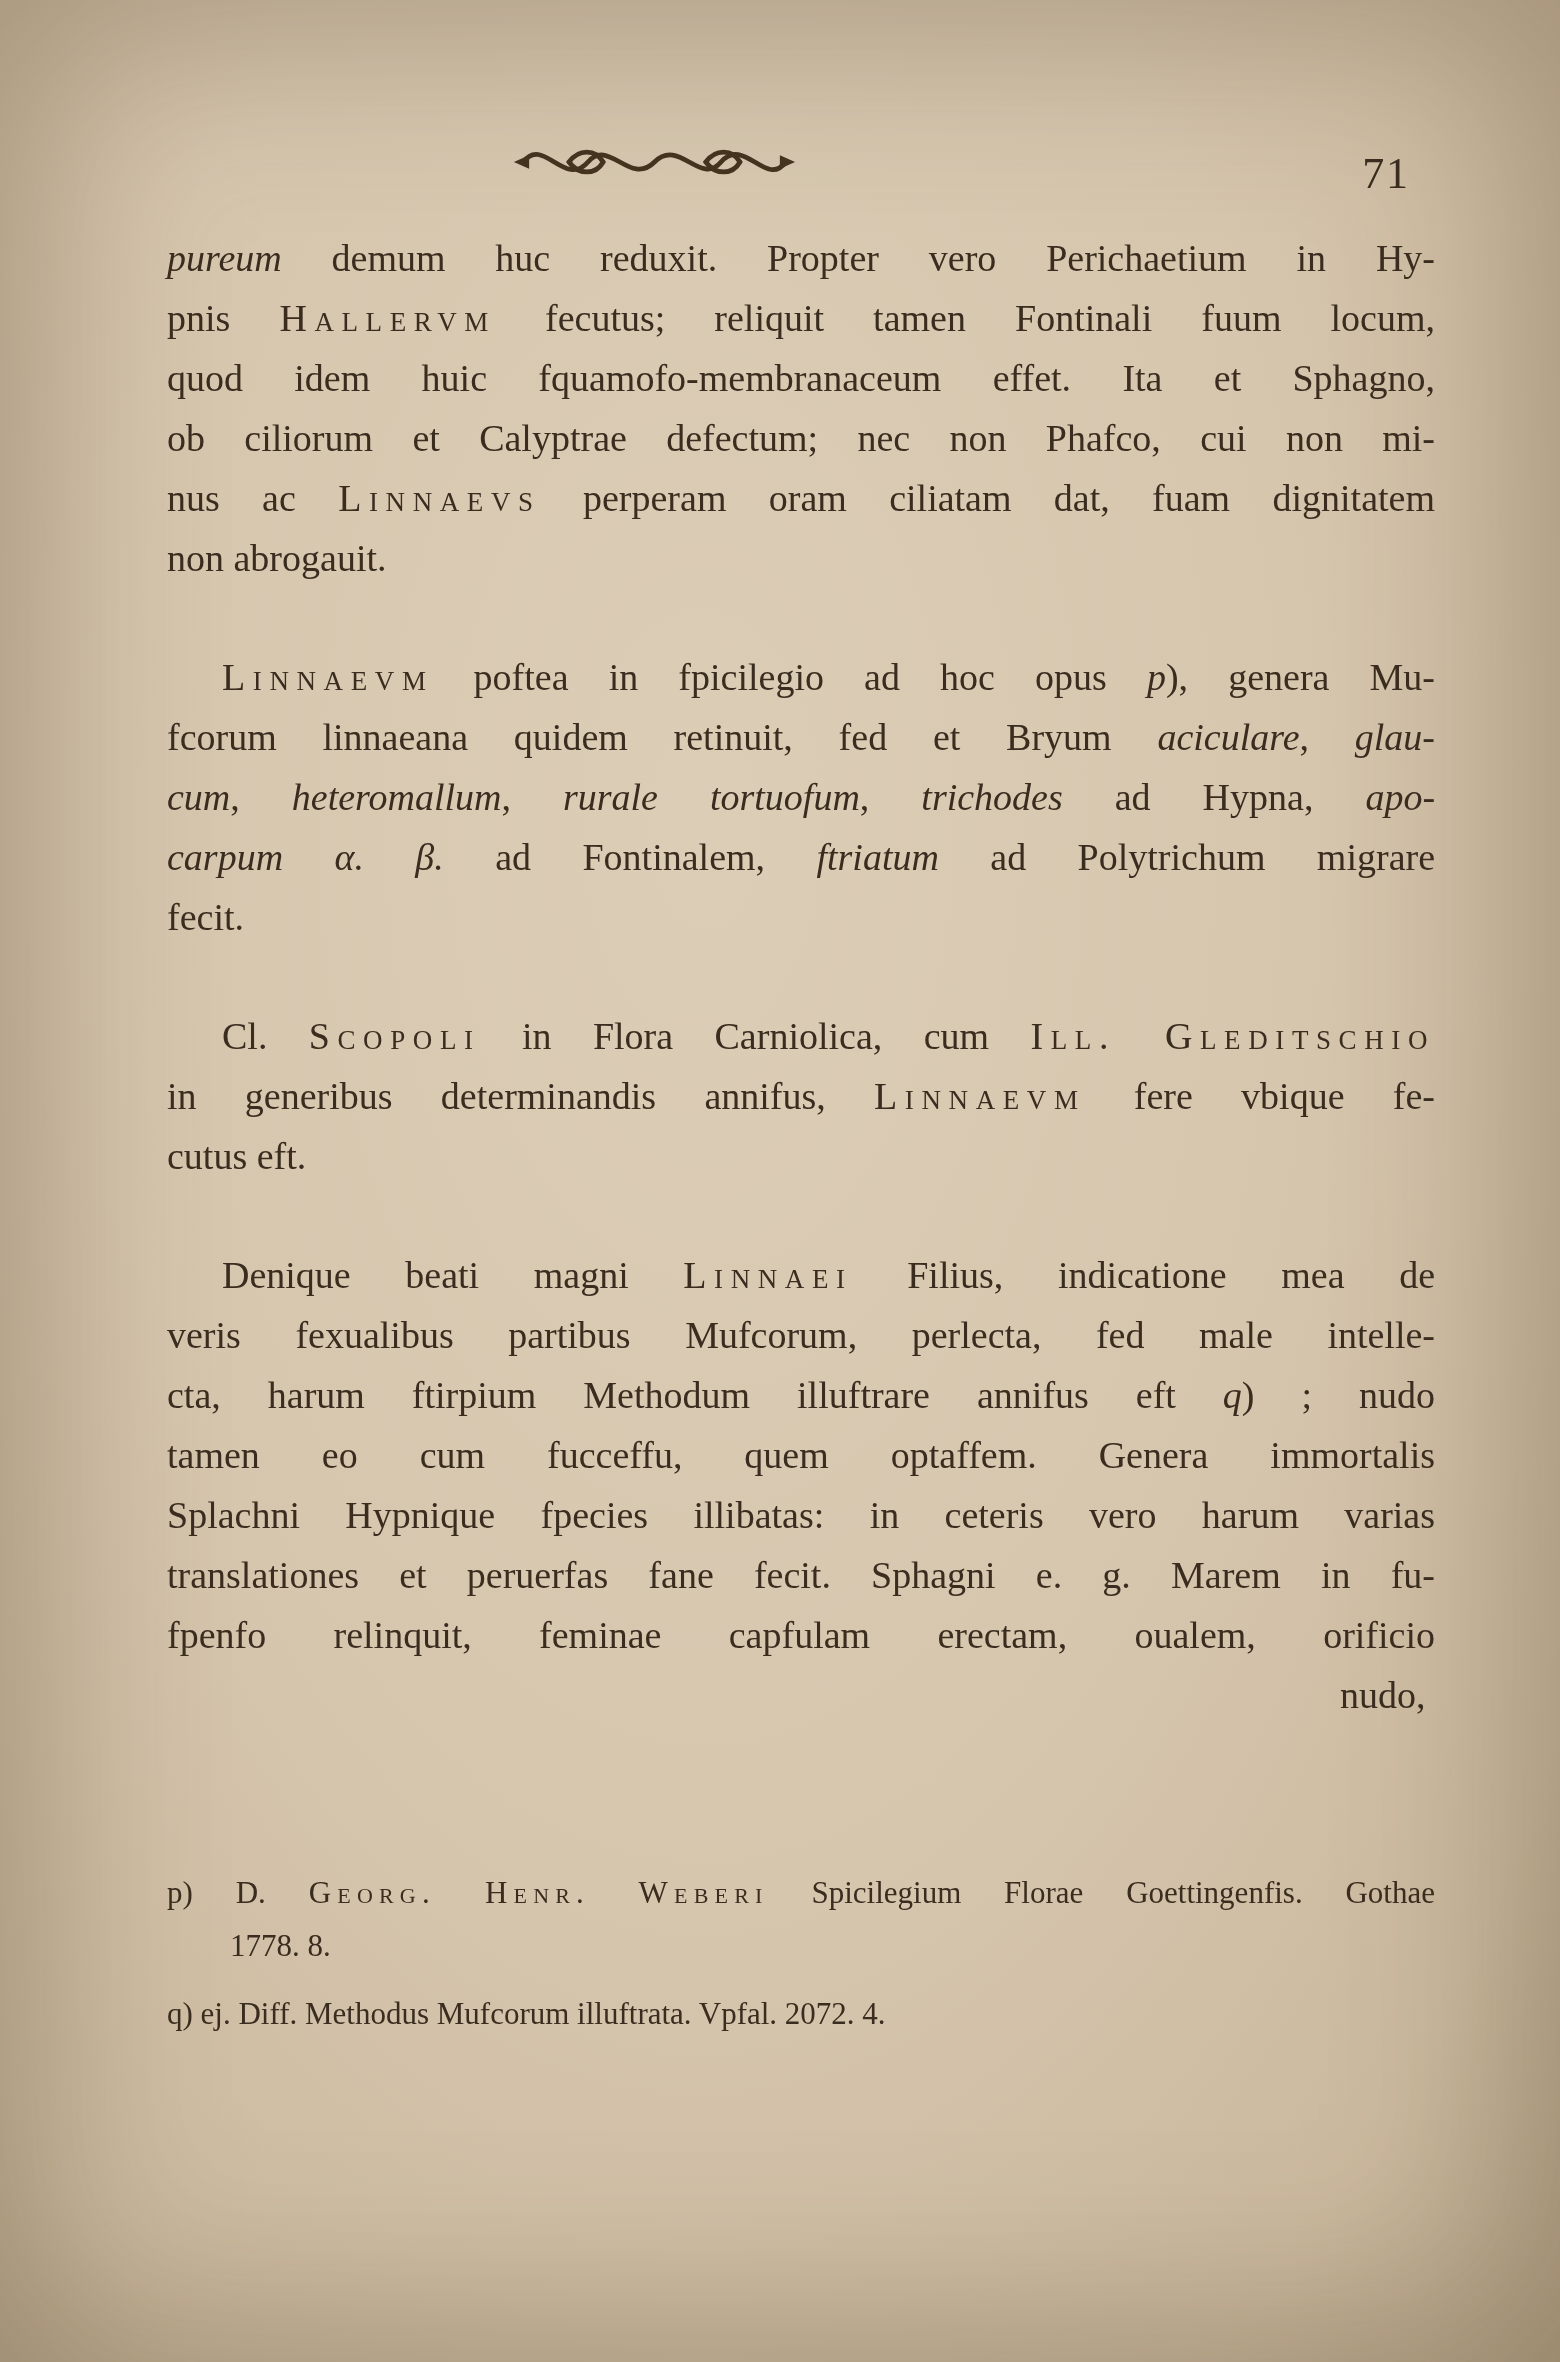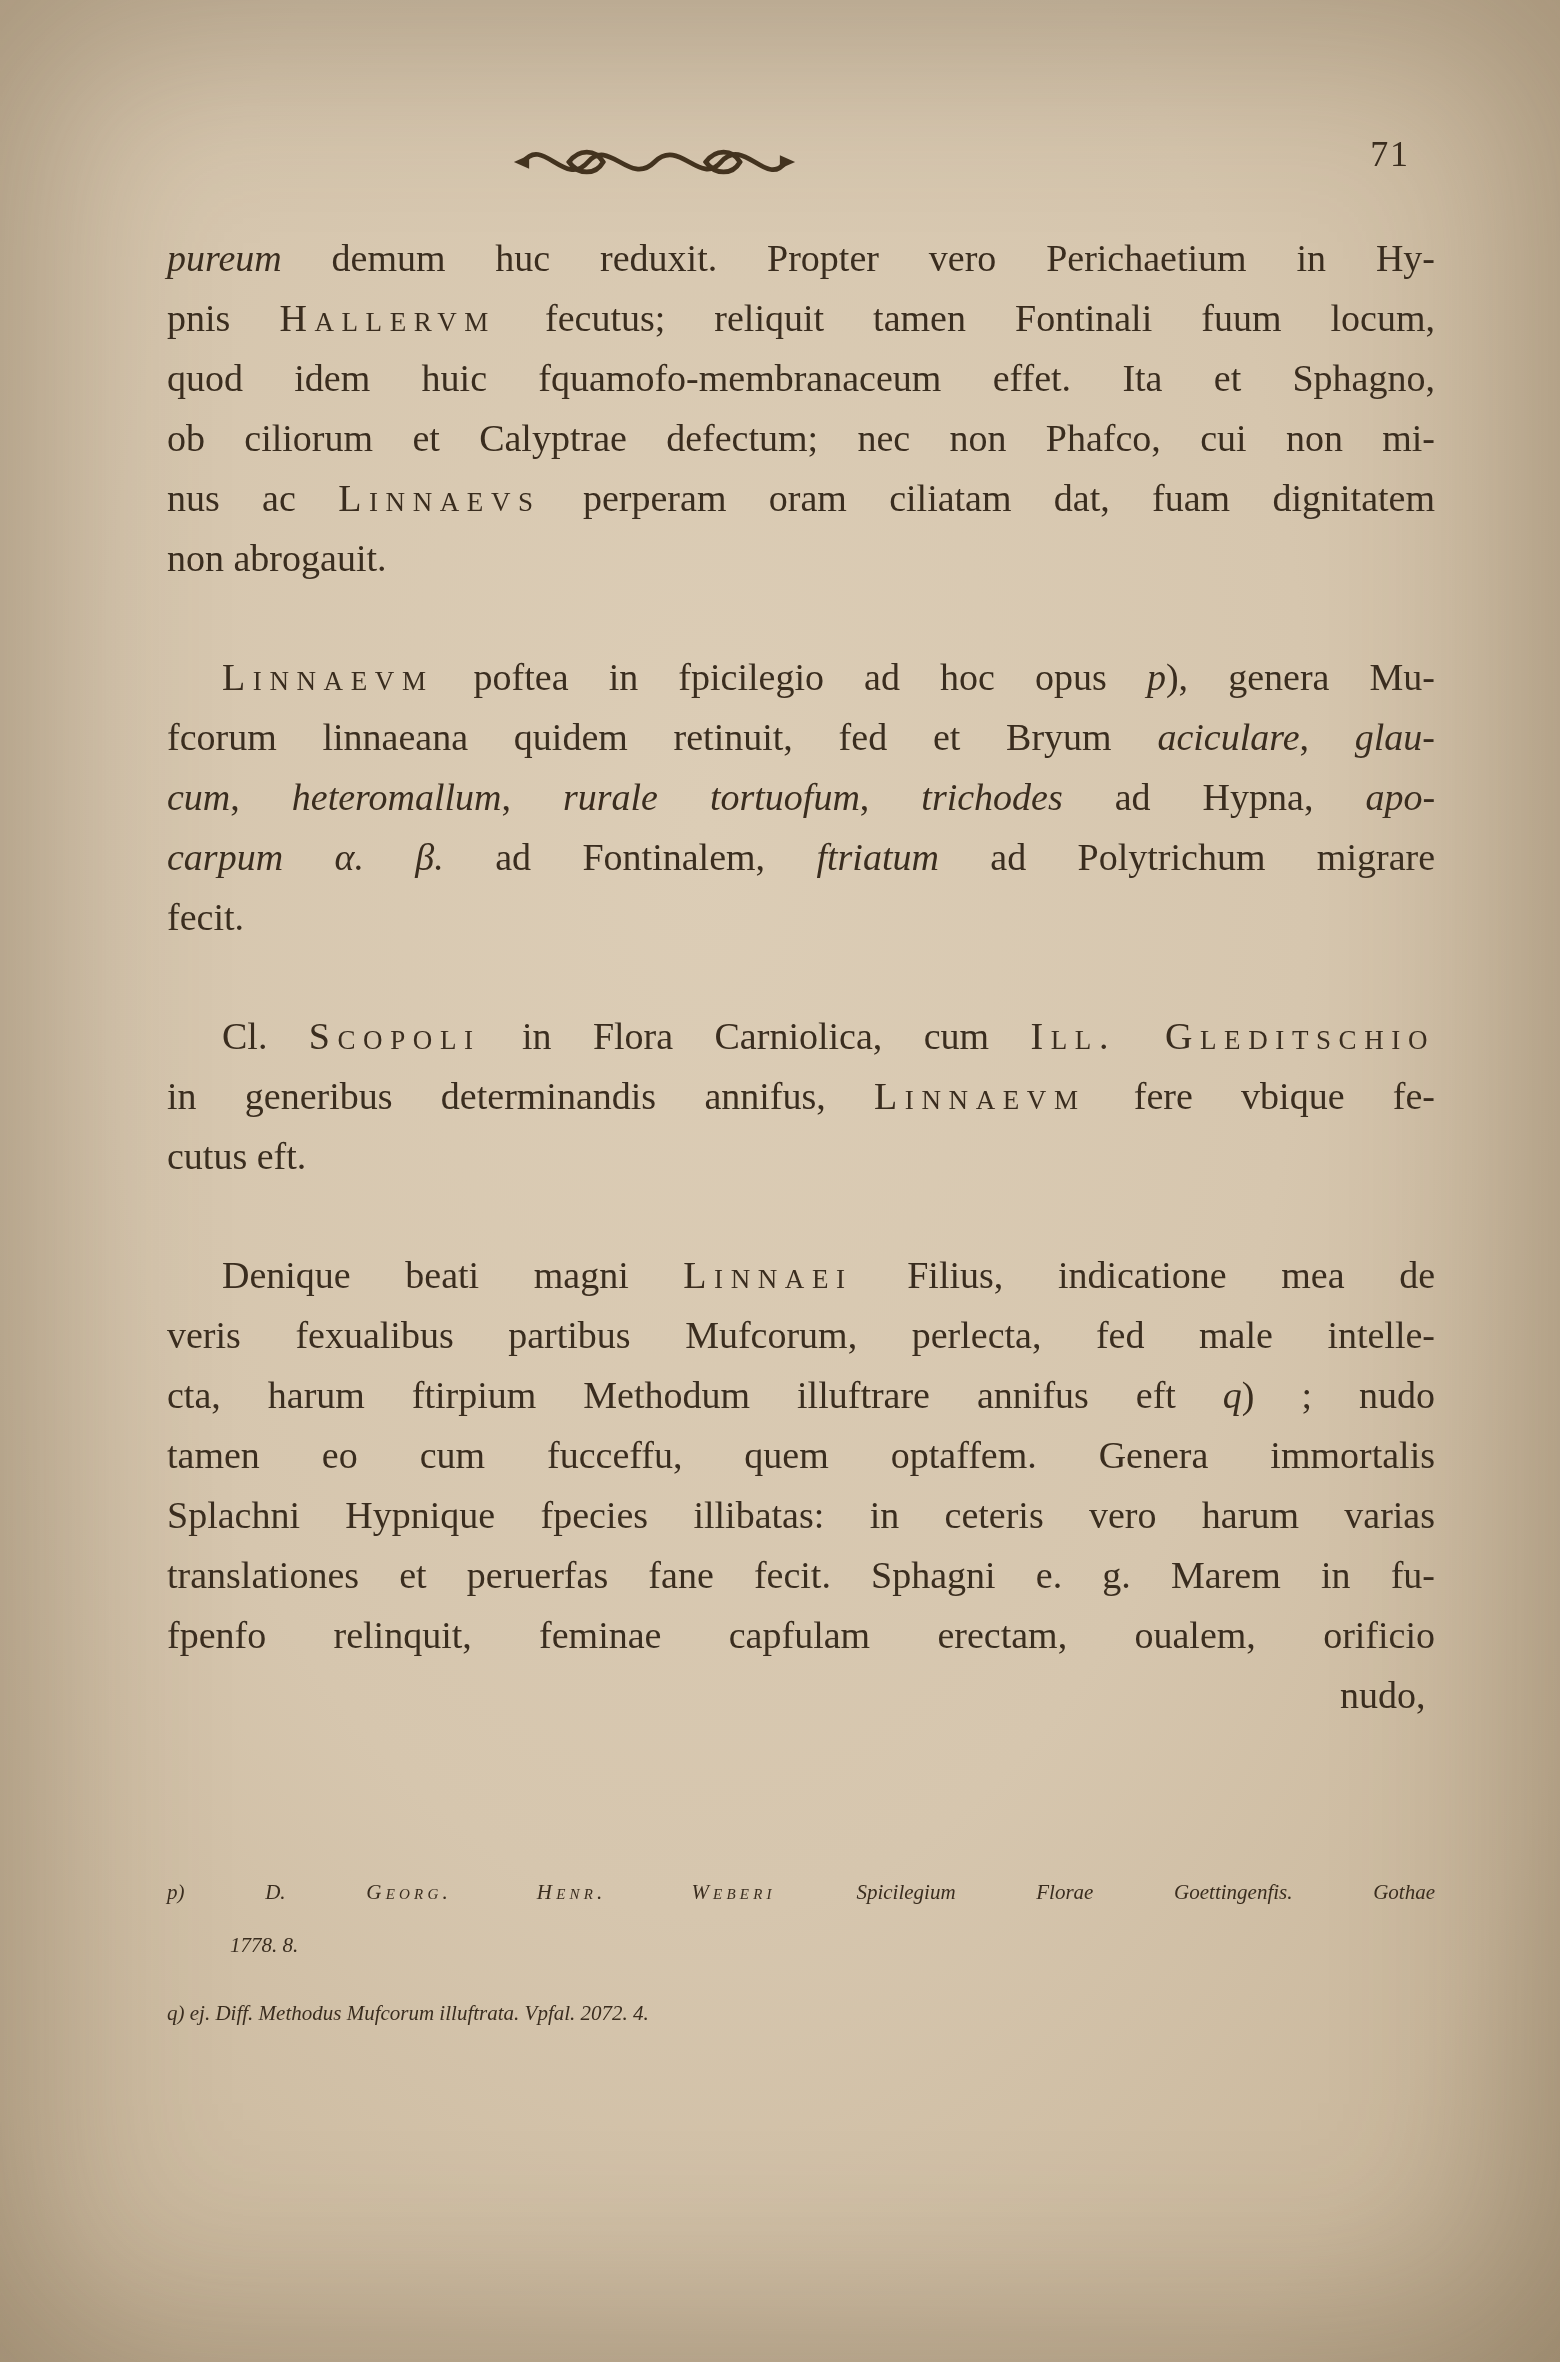--- a/index.html
+++ b/index.html
@@ -19,32 +19,32 @@
   }
   .textblock {
     position: absolute;
     left: 141px;
     top: 133px;
     width: 1294px;
   }
   .page-header { position: relative; height: 70px; margin-bottom: 25px; }
   .ornament { position: absolute; left: 371px; top: 5.7px; }
   .page-number {
-    position: absolute; right: 25px; top: 0;
-    font-size: 36px; letter-spacing: 1.9px; font-family: Liberation Serif, serif;
+    position: absolute; right: 25px; top: 15px;
+    font-size: 44px; letter-spacing: 1.9px; font-family: Liberation Serif, serif;
   }
   .para { margin: 0 0 59px 0; font-size: 38px; line-height: 60px; }
   .line { display: block; margin-left: 26px; }
   .line.j { text-align: justify; text-align-last: justify; }
   .line.indent { text-indent: 55px; }
   .line.catchword { text-align: right; text-align-last: right; padding-right: 9.5px; font-family: Liberation Serif, serif; }
   .i { font-style: italic; }
   .g { font-style: italic; }
   .sc { font-variant: small-caps; letter-spacing: 0.2em; }
-  .footnotes { margin-top: 141px; font-size: 21px; line-height: 53px; font-style: italic; }
+  .footnotes { margin-top: 141px; font-size: 31px; line-height: 53px; }
   .footnote { margin: 0 0 15px 0; }
   .footnote .line.cont { padding-left: 63px; }
 </style>
 </head>
 <body>
 
 <div class="page">
   <div class="vignette"></div>
 
   <div class="textblock">

